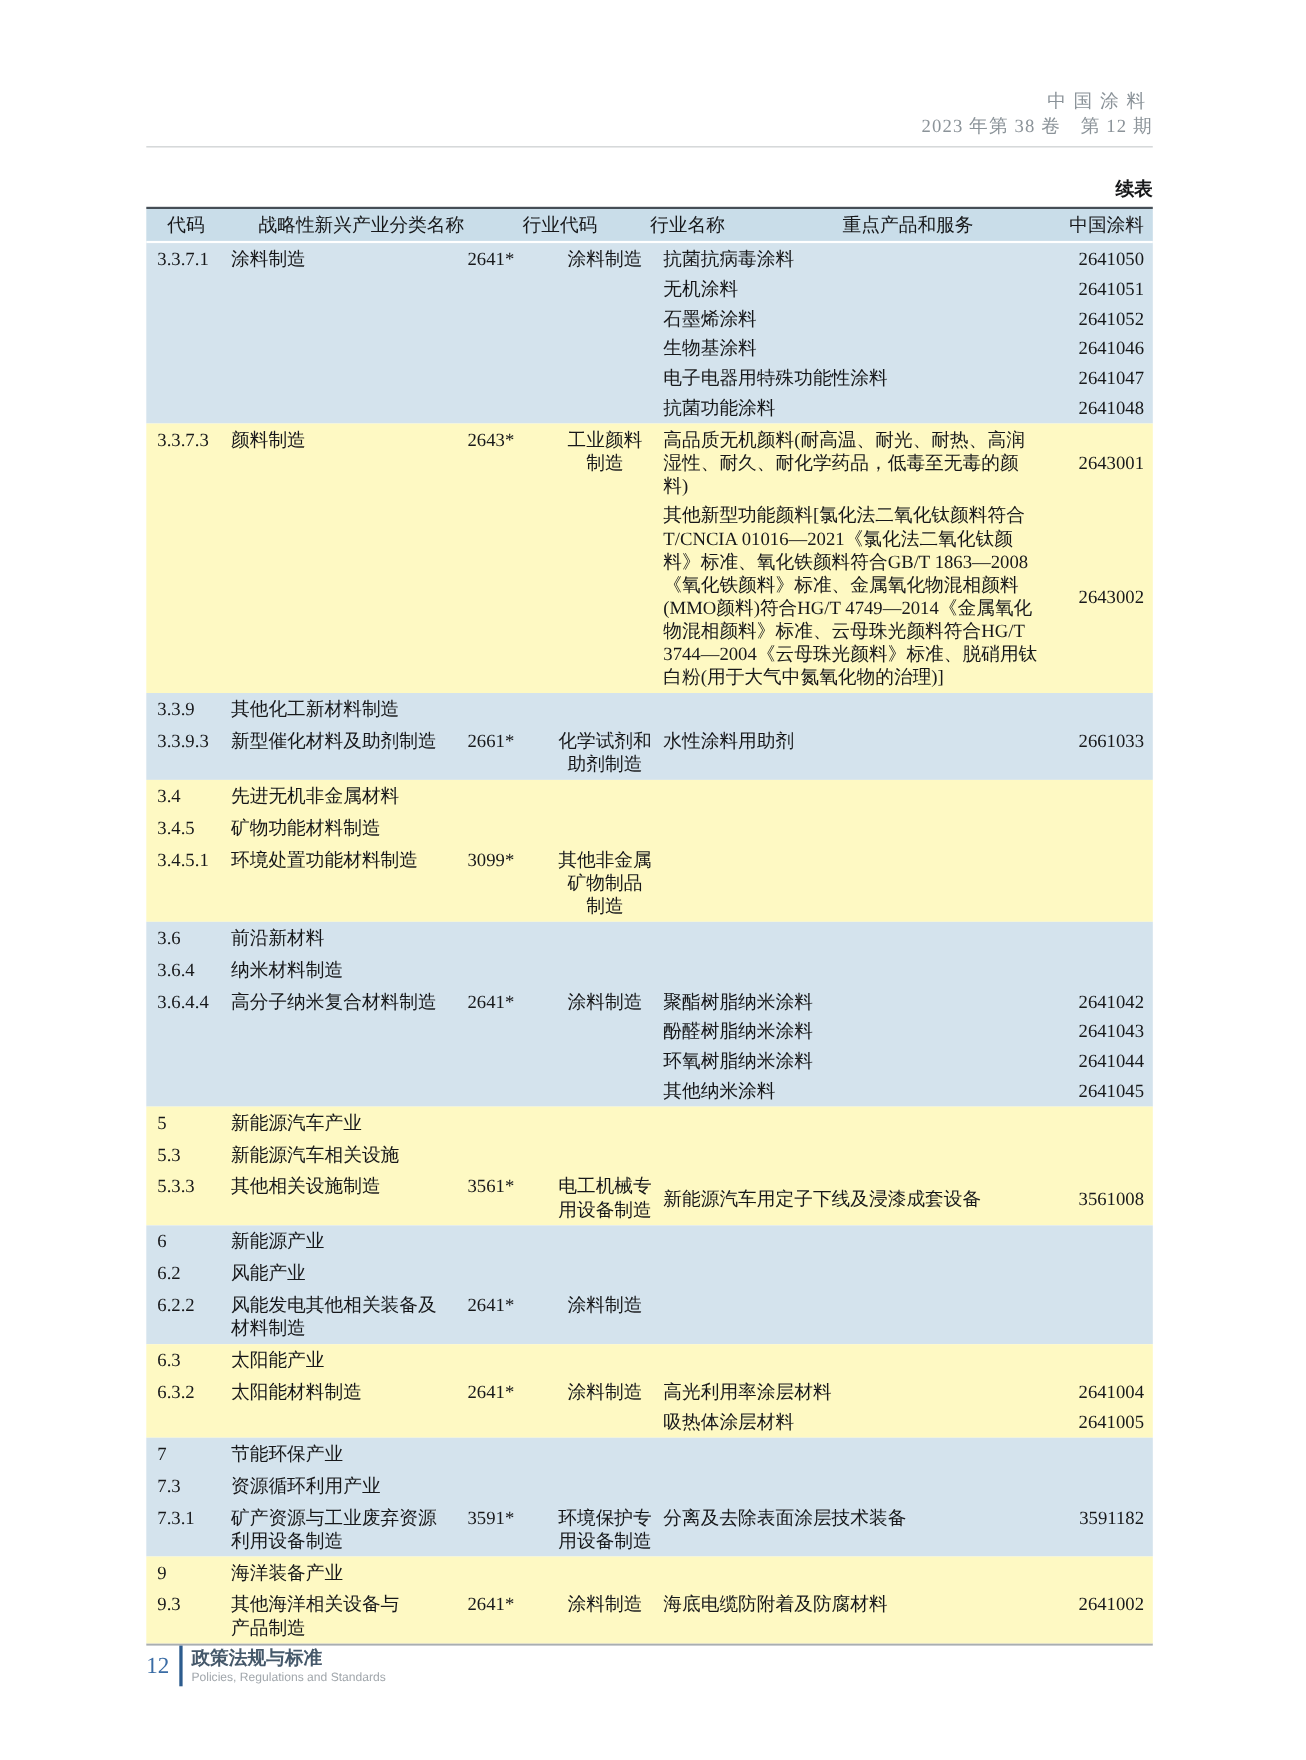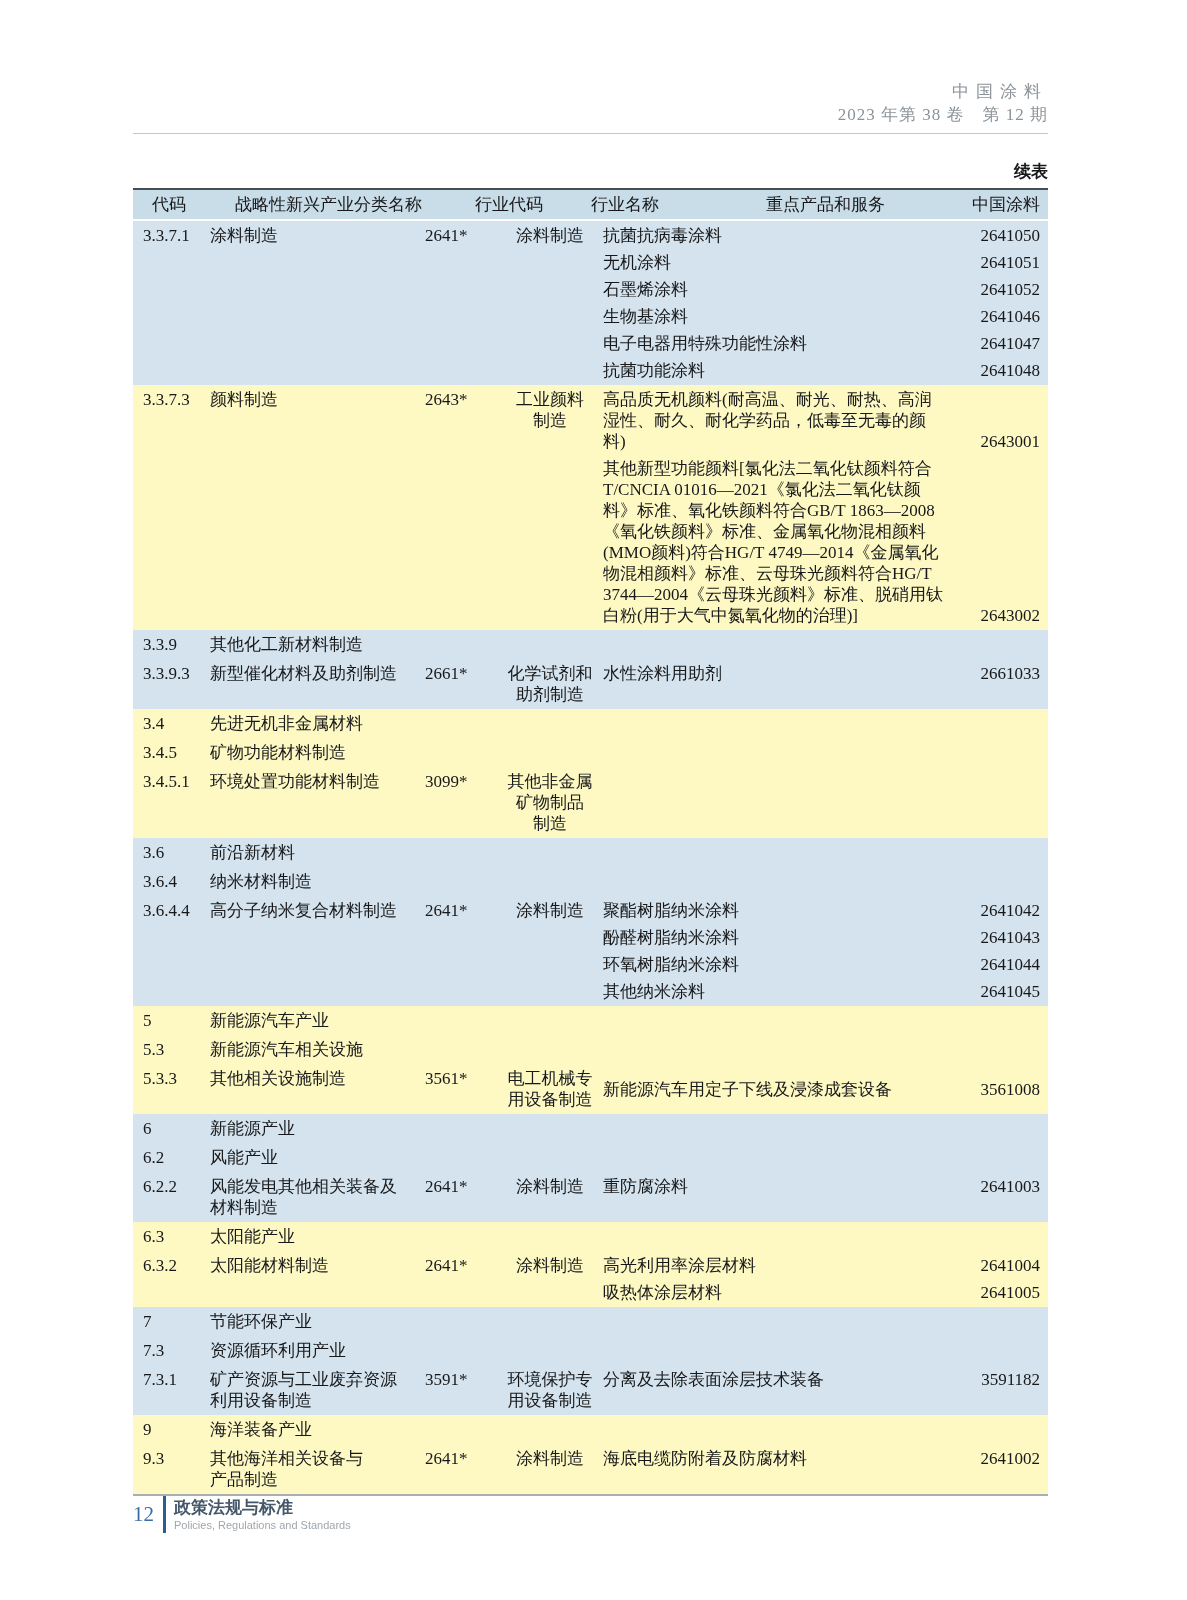--- a/index.html
+++ b/index.html
@@ -51,21 +51,21 @@
   }
   .trow{display:flex;padding:4px 8px 4px 10px;}
   .tgroup.g-blue{background:var(--row-blue);}
   .tgroup.g-white{background:#fef9c3;}
 
   .c-code{width:67px;line-height:21px;}
   .c-name{width:215px;line-height:21px;white-space:pre-line;}
   .c-icode{width:72px;text-align:left;line-height:21px;}
   .c-iname{width:106px;text-align:center;line-height:21px;white-space:pre-line;}
   .c-products{flex:1;min-width:0;}
-  .product{display:flex;align-items:flex-end;margin-bottom:6px;}
+  .product{display:flex;align-items:center;margin-bottom:6px;}
   .product:last-child{margin-bottom:0;}
   .p-text{flex:1;line-height:21px;}
   .p-code{width:92px;text-align:right;line-height:21px;}
   .thead .p-text{text-align:center;}
   .thead .c-code{padding-left:9px;}
   .vcenter .c-products{align-self:center;}
 
   
   .page-footer{display:flex;align-items:flex-start;}
   .pf-num{font-size:21px;color:var(--footer-blue);line-height:36px;margin-right:9px;}
@@ -281,26 +281,20 @@
             <div class="c-icode"></div>
             <div class="c-iname"></div>
             <div class="c-products"></div>
           </div>
           <div class="trow">
             <div class="c-code">6.2.2</div>
             <div class="c-name">风能发电其他相关装备及
 材料制造</div>
             <div class="c-icode">2641*</div>
             <div class="c-iname">涂料制造</div>
-            <div class="c-products">
-              <div class="product">
-                <span class="p-text">重防腐涂料</span>
-                <span class="p-code">2641003</span>
-              </div>
-            </div>
           </div>
         </div>
         <div class="tgroup g-white">
           <div class="trow">
             <div class="c-code">6.3</div>
             <div class="c-name">太阳能产业</div>
             <div class="c-icode"></div>
             <div class="c-iname"></div>
             <div class="c-products"></div>
           </div>

